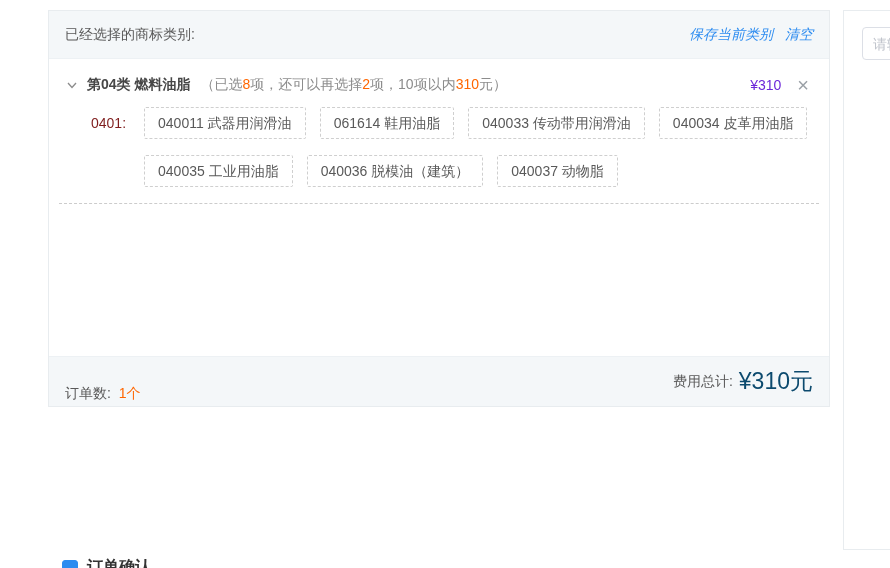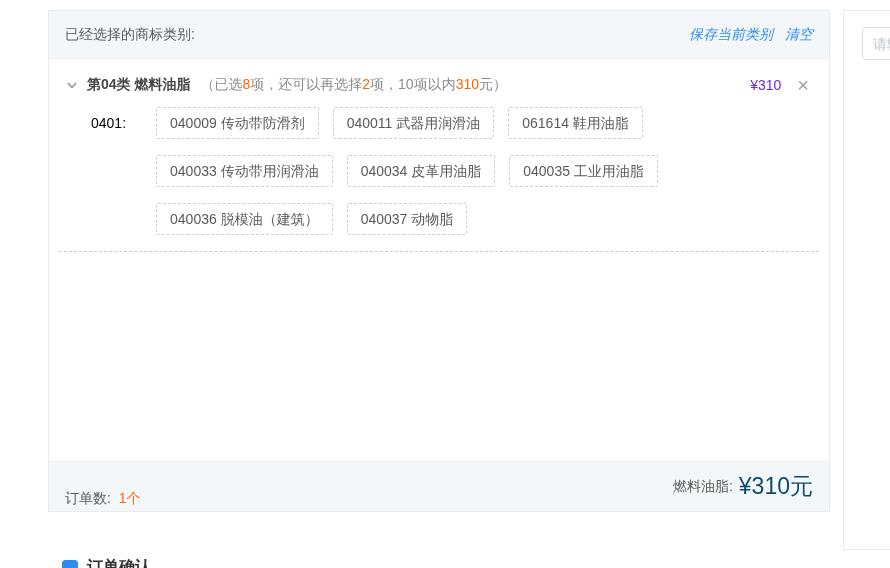--- a/index.html
+++ b/index.html
@@ -1,42 +1,42 @@
 <!DOCTYPE html>
 <html><head>
 <meta charset="utf-8">
 <style>
   * { margin:0; padding:0; box-sizing:border-box; }
   html,body { width:890px; height:568px; background:#fff; }
   body { font-family:"Liberation Sans","DejaVu Sans",sans-serif; font-size:14px; color:#595959; }
   .page { position:relative; width:890px; height:568px; overflow:hidden; background:#fff; }
 
   
-  .main-card { position:absolute; left:48px; top:10px; width:782px; height:502px;
+  .main-card { position:absolute; left:48px; top:10px; width:782px; height:397px;
                background:#fff; border:1px solid #e8ecef; display:flex; flex-direction:column; }
   .card-header { height:48px; flex:0 0 48px; background:#f4f7f9; border-bottom:1px solid #edf1f4;
                  display:flex; align-items:center; padding:0 16px; }
   .card-header .title { color:#595959; }
   .header-actions { margin-left:auto; display:flex; gap:12px; }
   .link { color:#2d8cf0; cursor:pointer; text-decoration:none;font-style:italic; }
 
   
   .class-section { display:flex; flex-direction:column; }
   .class-header { display:flex; align-items:center; padding:16px 16px 0 16px; }
   .chevron-icon { width:14px; height:14px; margin-right:8px; display:inline-flex; align-items:center;
                   justify-content:center; cursor:pointer; }
   .class-title { color:#474747; font-weight:700; }
   .class-subtitle { margin-left:10px; color:#8c8c8c; }
   .num-orange { color:#ff6600; }
   .class-price { margin-left:auto; color:#6d28d9; font-size:14px; }
   .close-icon { margin-left:16px; margin-right:4px; color:#9aa0a6; font-size:20px; line-height:20px;
                 cursor:pointer; }
 
   .cat-row { display:flex; align-items:flex-start; padding:12px 16px 0 42px; }
-  .cat-label { color:#000000; margin-right:30px; line-height:32px; flex:0 0 auto; }
+  .cat-label { color:#7f1d1d; margin-right:18px; line-height:32px; flex:0 0 auto; }
   .chips { display:flex; flex-wrap:wrap; gap:16px 14px; width:678px; }
   .chip { border:1px dashed #cfcfcf; border-radius:2px; background:#fff; color:#595959;
           padding:6px 13px; line-height:18px; white-space:nowrap; cursor:pointer; }
 
   .dashed-divider { border-top:1px dashed #ccc; margin:16px 10px 0 10px; height:0; }
 
   .card-footer { margin-top:auto; height:50px; flex:0 0 50px; background:#f4f7f9;
                  border-top:1px solid #edf1f4; display:flex; align-items:center; padding:0 16px; }
   .footer-left { color:#595959;margin-top:24px; }
   .footer-left .count { color:#ff6600; margin-left:4px; }
@@ -84,41 +84,40 @@
         <span class="class-subtitle">
           <span>（已选</span><span class="num-orange">8</span><span>项，还可以再选择</span><span class="num-orange">2</span><span>项，10项以内</span><span class="num-orange">310</span><span>元）</span>
         </span>
         <span class="class-price">¥310</span>
         <span class="close-icon">×</span>
       </div>
 
       <div class="cat-row">
         <span class="cat-label">0401:</span>
         <div class="chips">
-          <span class="chip">040009 传动带防滑剂</span>
           <span class="chip">040011 武器用润滑油</span>
           <span class="chip">061614 鞋用油脂</span>
           <span class="chip">040033 传动带用润滑油</span>
           <span class="chip">040034 皮革用油脂</span>
           <span class="chip">040035 工业用油脂</span>
           <span class="chip">040036 脱模油（建筑）</span>
           <span class="chip">040037 动物脂</span>
         </div>
       </div>
 
       <div class="dashed-divider"></div>
     </div>
 
     <div class="card-footer">
       <div class="footer-left">
         <span>订单数:</span>
         <span class="count">1个</span>
       </div>
       <div class="footer-right">
-        <span class="label">燃料油脂:</span>
+        <span class="label">费用总计:</span>
         <span class="total">¥310元</span>
       </div>
     </div>
   </div>
 
   <div class="confirm-row">
     <span class="checkbox"></span>
     <span class="confirm-label">订单确认</span>
   </div>
 

